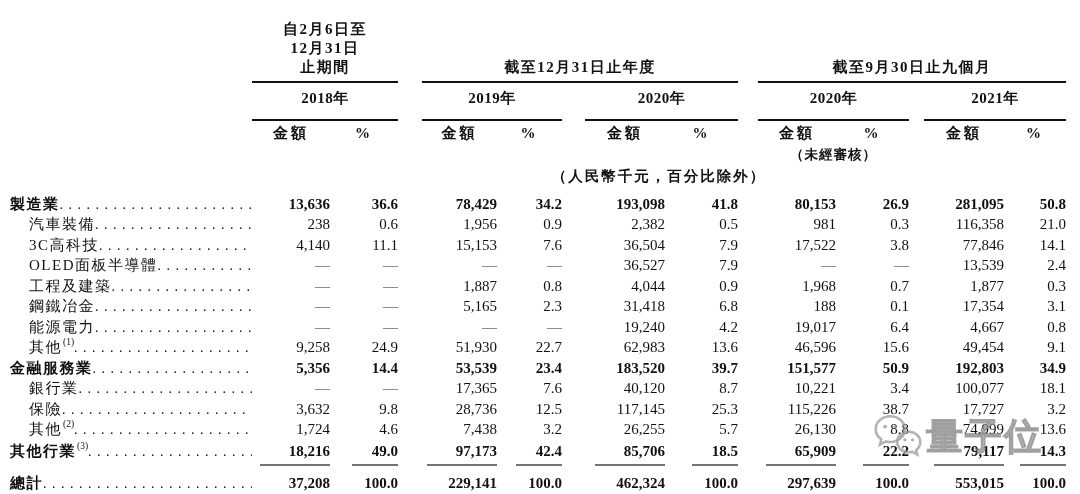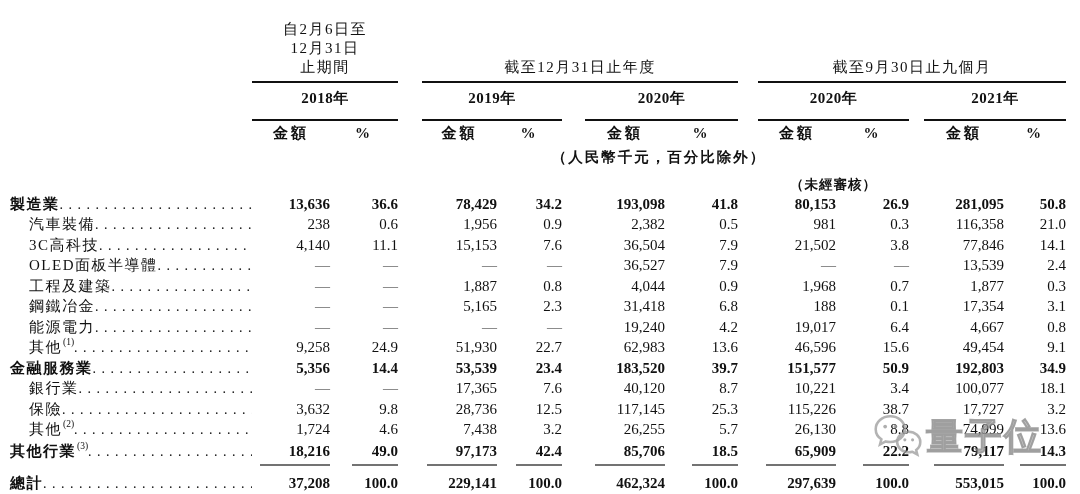--- a/index.html
+++ b/index.html
@@ -7,21 +7,21 @@
     width:1080px;height:494px;overflow:hidden;
     font-family:"Liberation Serif","DejaVu Serif",serif;
     color:#111111;
   }
   .page{position:relative;width:1080px;height:494px;box-sizing:border-box;padding:6px 0 0 10px;}
   table{border-collapse:collapse;table-layout:fixed;width:1056px;}
   th,td{padding:0;font-size:15px;vertical-align:bottom;font-weight:normal;}
   .void,.sp{border:none;}
   
   .r-period th.grp{
-    font-weight:normal;letter-spacing:1.5px;
+    font-weight:bold;letter-spacing:1.5px;
     border-bottom:2.5px solid #111;padding:14px 0 4px;line-height:19px;
   }
   .r-years th.yr{
     font-weight:bold;text-align:center;letter-spacing:.5px;
     border-bottom:2.5px solid #111;padding:6px 0 11px;line-height:19px;
   }
   .r-meas th{font-weight:bold;text-align:center;letter-spacing:3px;padding:3px 0 2px;line-height:19px;}
   .unaudited{font-weight:bold;text-align:center;font-size:13.5px;letter-spacing:1px;padding:1px 0 1px;line-height:17px;}
   .units{font-weight:bold;text-align:center;font-size:14.5px;letter-spacing:2px;padding:3px 0 8px;line-height:19px;}
   
@@ -116,28 +116,28 @@
         <th>金額</th>
         <th>%</th>
         <td class="sp"></td>
         <th>金額</th>
         <th>%</th>
         <td class="sp"></td>
         <th>金額</th>
         <th>%</th>
       </tr>
       <tr>
+        <td class="void" colspan="10"></td>
+        <th class="unaudited" colspan="2">（未經審核）</th>
+        <td class="sp"></td>
+        <td class="void" colspan="2"></td>
+      </tr>
+      <tr>
         <td class="void"></td>
         <td class="units" colspan="14">（人民幣千元，百分比除外）</td>
-      </tr>
-      <tr>
-        <td class="void" colspan="10"></td>
-        <th class="unaudited" colspan="2">（未經審核）</th>
-        <td class="sp"></td>
-        <td class="void" colspan="2"></td>
       </tr>
     </thead>
     <tbody>
         <tr class="dr section">
           <td class="lbl">
             <span class="lbl-text">製造業</span>
             <span class="dots"></span>
           </td>
           <td class="num amt"><span class="v">13,636</span></td>
           <td class="num pct"><span class="v">36.6</span></td>
@@ -181,21 +181,21 @@
           </td>
           <td class="num amt"><span class="v">4,140</span></td>
           <td class="num pct"><span class="v">11.1</span></td>
           <td class="sp"></td>
           <td class="num amt"><span class="v">15,153</span></td>
           <td class="num pct"><span class="v">7.6</span></td>
           <td class="sp"></td>
           <td class="num amt"><span class="v">36,504</span></td>
           <td class="num pct"><span class="v">7.9</span></td>
           <td class="sp"></td>
-          <td class="num amt"><span class="v">21,502</span></td>
+          <td class="num amt"><span class="v">17,522</span></td>
           <td class="num pct"><span class="v">3.8</span></td>
           <td class="sp"></td>
           <td class="num amt"><span class="v">77,846</span></td>
           <td class="num pct"><span class="v">14.1</span></td>
         </tr>
         <tr class="dr sub">
           <td class="lbl sub">
             <span class="lbl-text">OLED面板半導體</span>
             <span class="dots"></span>
           </td>

